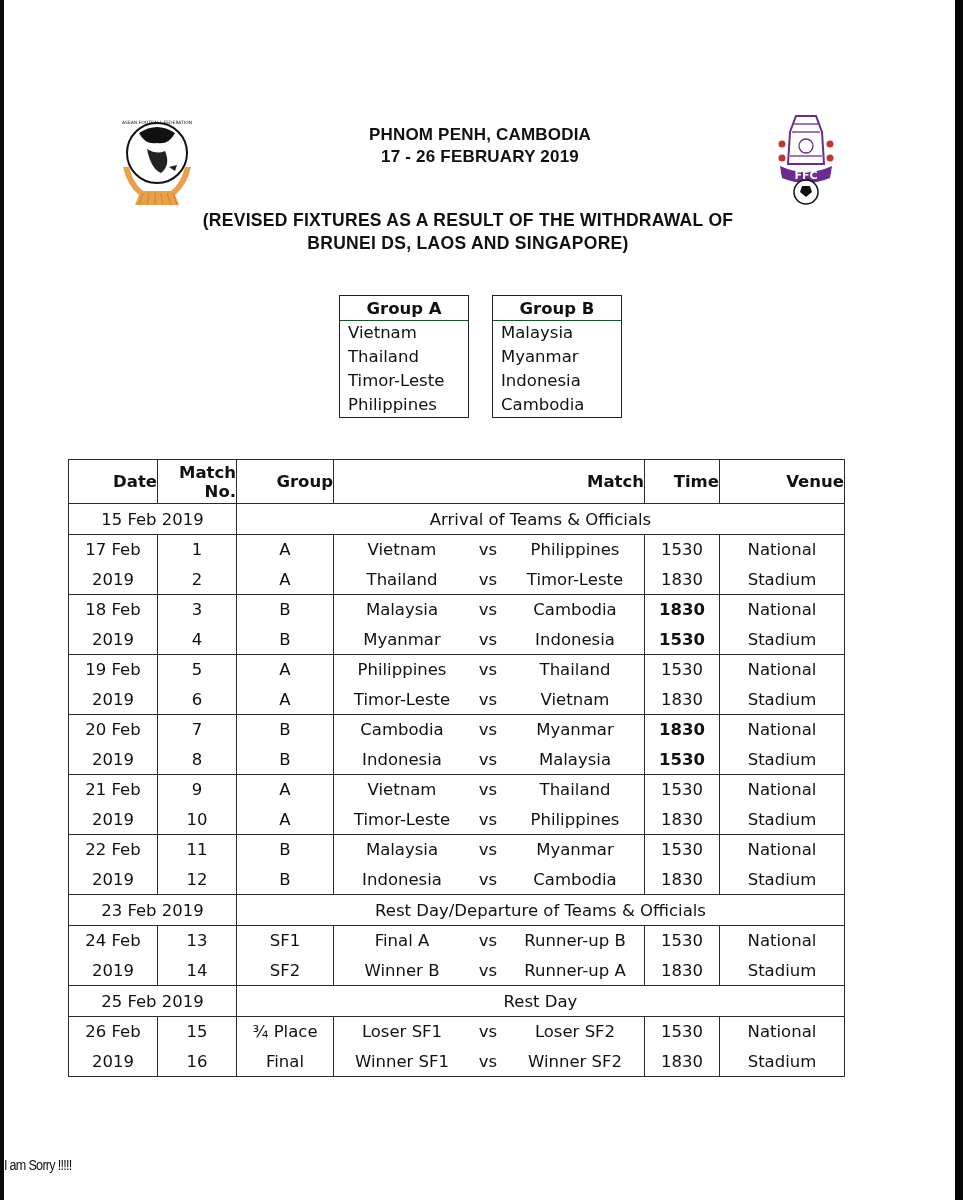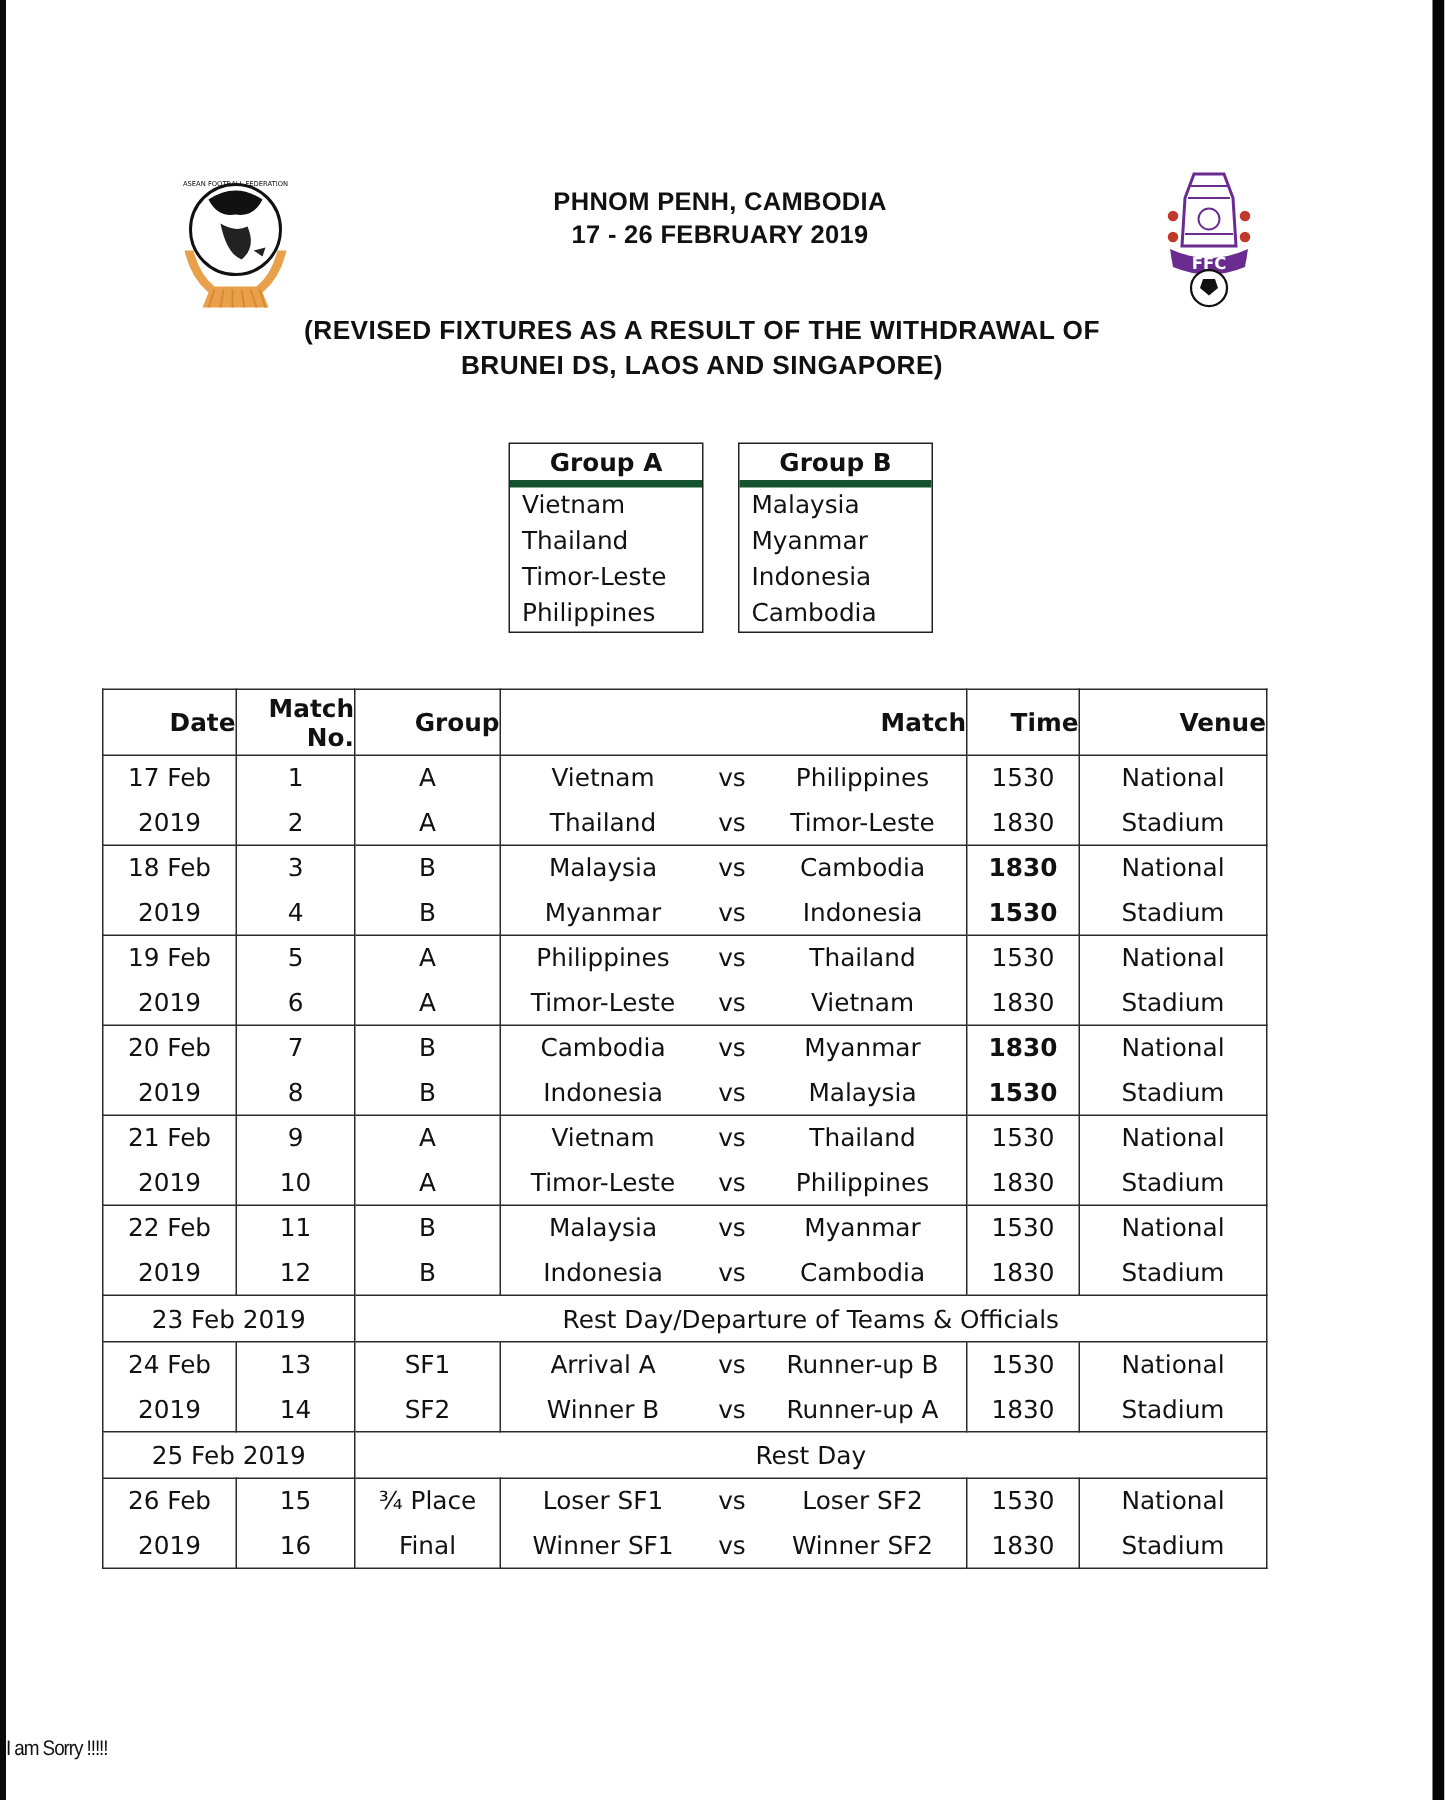--- a/index.html
+++ b/index.html
@@ -23,21 +23,21 @@
   }
   .logo-aff { position: absolute; left: 117px; top: 115px; width: 80px; height: 92px; }
   .logo-ffc { position: absolute; left: 776px; top: 112px; width: 60px; height: 94px; }
 
   .group-box {
     position: absolute; top: 295px; width: 128px; border: 1px solid #222;
     font-size: 16.5px;
   }
   .group-box.a { left: 339px; }
   .group-box.b { left: 492px; }
-  .group-box .gh { text-align: center; font-weight: bold; border-bottom: 5px solid #14532d; height: 24px; line-height: 25px; }
+  .group-box .gh { text-align: center; font-weight: bold; border-bottom: 1px solid #14532d; height: 24px; line-height: 25px; }
   .group-box .gi { padding-left: 8px; height: 24px; line-height: 24px; }
 
   table.fixtures {
     position: absolute; left: 68px; top: 459px; border-collapse: collapse;
     font-size: 16.5px; table-layout: fixed;
   }
   table.fixtures td, table.fixtures th {
     border: 1px solid #2a2a2a; padding: 0; text-align: center; vertical-align: middle;
   }
   table.fixtures th { font-weight: bold; height: 43px; line-height: 19px; text-align: right; }
@@ -143,20 +143,24 @@
     <tr>
       <th>Date</th>
       <th><span style="display:inline-block;width:60px;">Match No.</span></th>
       <th>Group</th>
       <th>Match</th>
       <th>Time</th>
       <th>Venue</th>
     </tr>
   </thead>
   <tbody id="fixtures-body">
+      <tr class="single">
+        <td colspan="2">15 Feb 2019</td>
+        <td colspan="4">Arrival of Teams &amp; Officials</td>
+      </tr>
       <tr>
         <td class="stack">
           <div>17 Feb</div>
           <div>2019</div>
         </td>
         <td class="stack">
           <div>1</div>
           <div>2</div>
         </td>
         <td class="stack">
@@ -366,21 +370,21 @@
         <td class="stack">
           <div>13</div>
           <div>14</div>
         </td>
         <td class="stack">
           <div>SF1</div>
           <div>SF2</div>
         </td>
         <td class="match-cell">
           <div class="line">
-            <span class="home">Arrival A</span>
+            <span class="home">Final A</span>
             <span class="vs">vs</span>
             <span class="away">Runner-up B</span>
           </div>
           <div class="line">
             <span class="home">Winner B</span>
             <span class="vs">vs</span>
             <span class="away">Runner-up A</span>
           </div>
         </td>
         <td class="stack">

